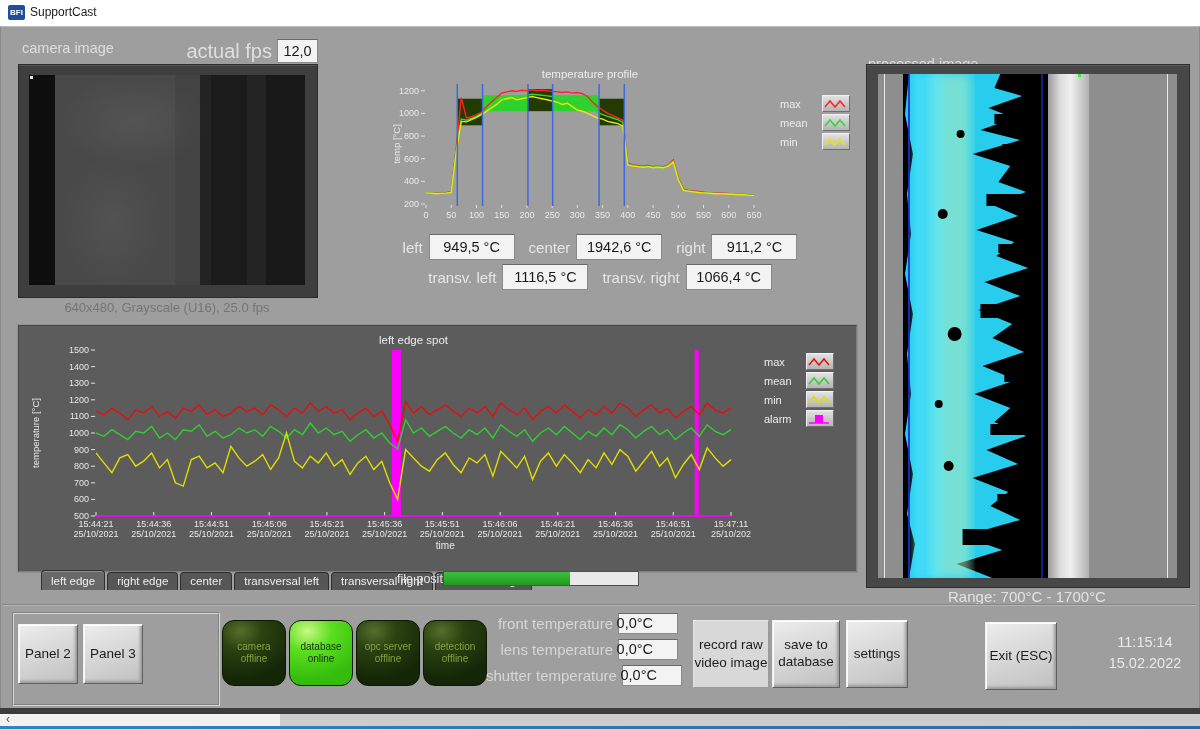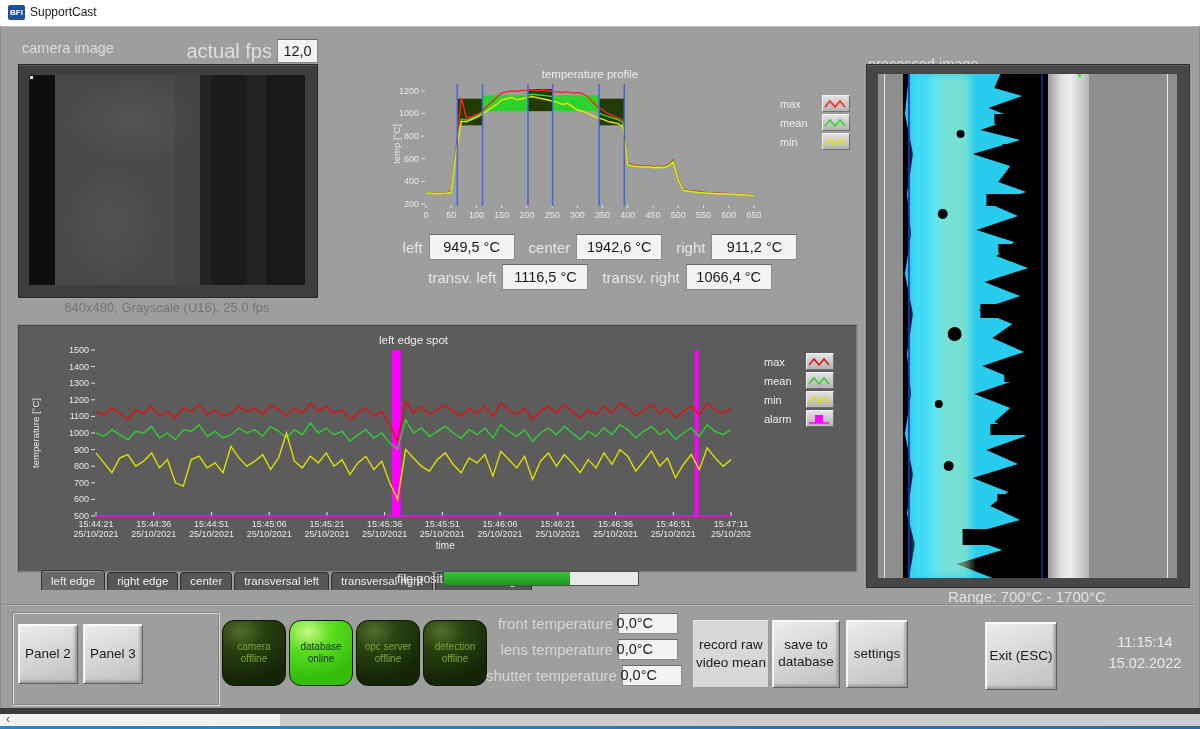--- a/index.html
+++ b/index.html
@@ -397,21 +397,21 @@
         <span class="temp-label">lens temperature</span>
         <span class="valuebox temp-box">0,0°C</span>
       </div>
       <div class="temp-row">
         <span class="temp-label">shutter temperature</span>
         <span class="valuebox temp-box">0,0°C</span>
       </div>
     </div>
   <div class="abs btnflat" style="left:693px;top:620px;width:74px;height:66px;">
     <span><span>record raw</span><br>
-    <span>video mean</span></span>
+    <span>video image</span></span>
   </div>
   <div class="abs btn3d" style="left:772px;top:620px;width:66px;height:66px;">
     <span><span>save to</span><br>
     <span>database</span></span>
   </div>
   <div class="abs btn3d" style="left:846px;top:620px;width:60px;height:66px;">settings</div>
   <div class="abs btn3d" style="left:985px;top:622px;width:70px;height:66px;">Exit (ESC)</div>
   <div class="abs clock">
     <div>11:15:14</div>
     <div>15.02.2022</div>

